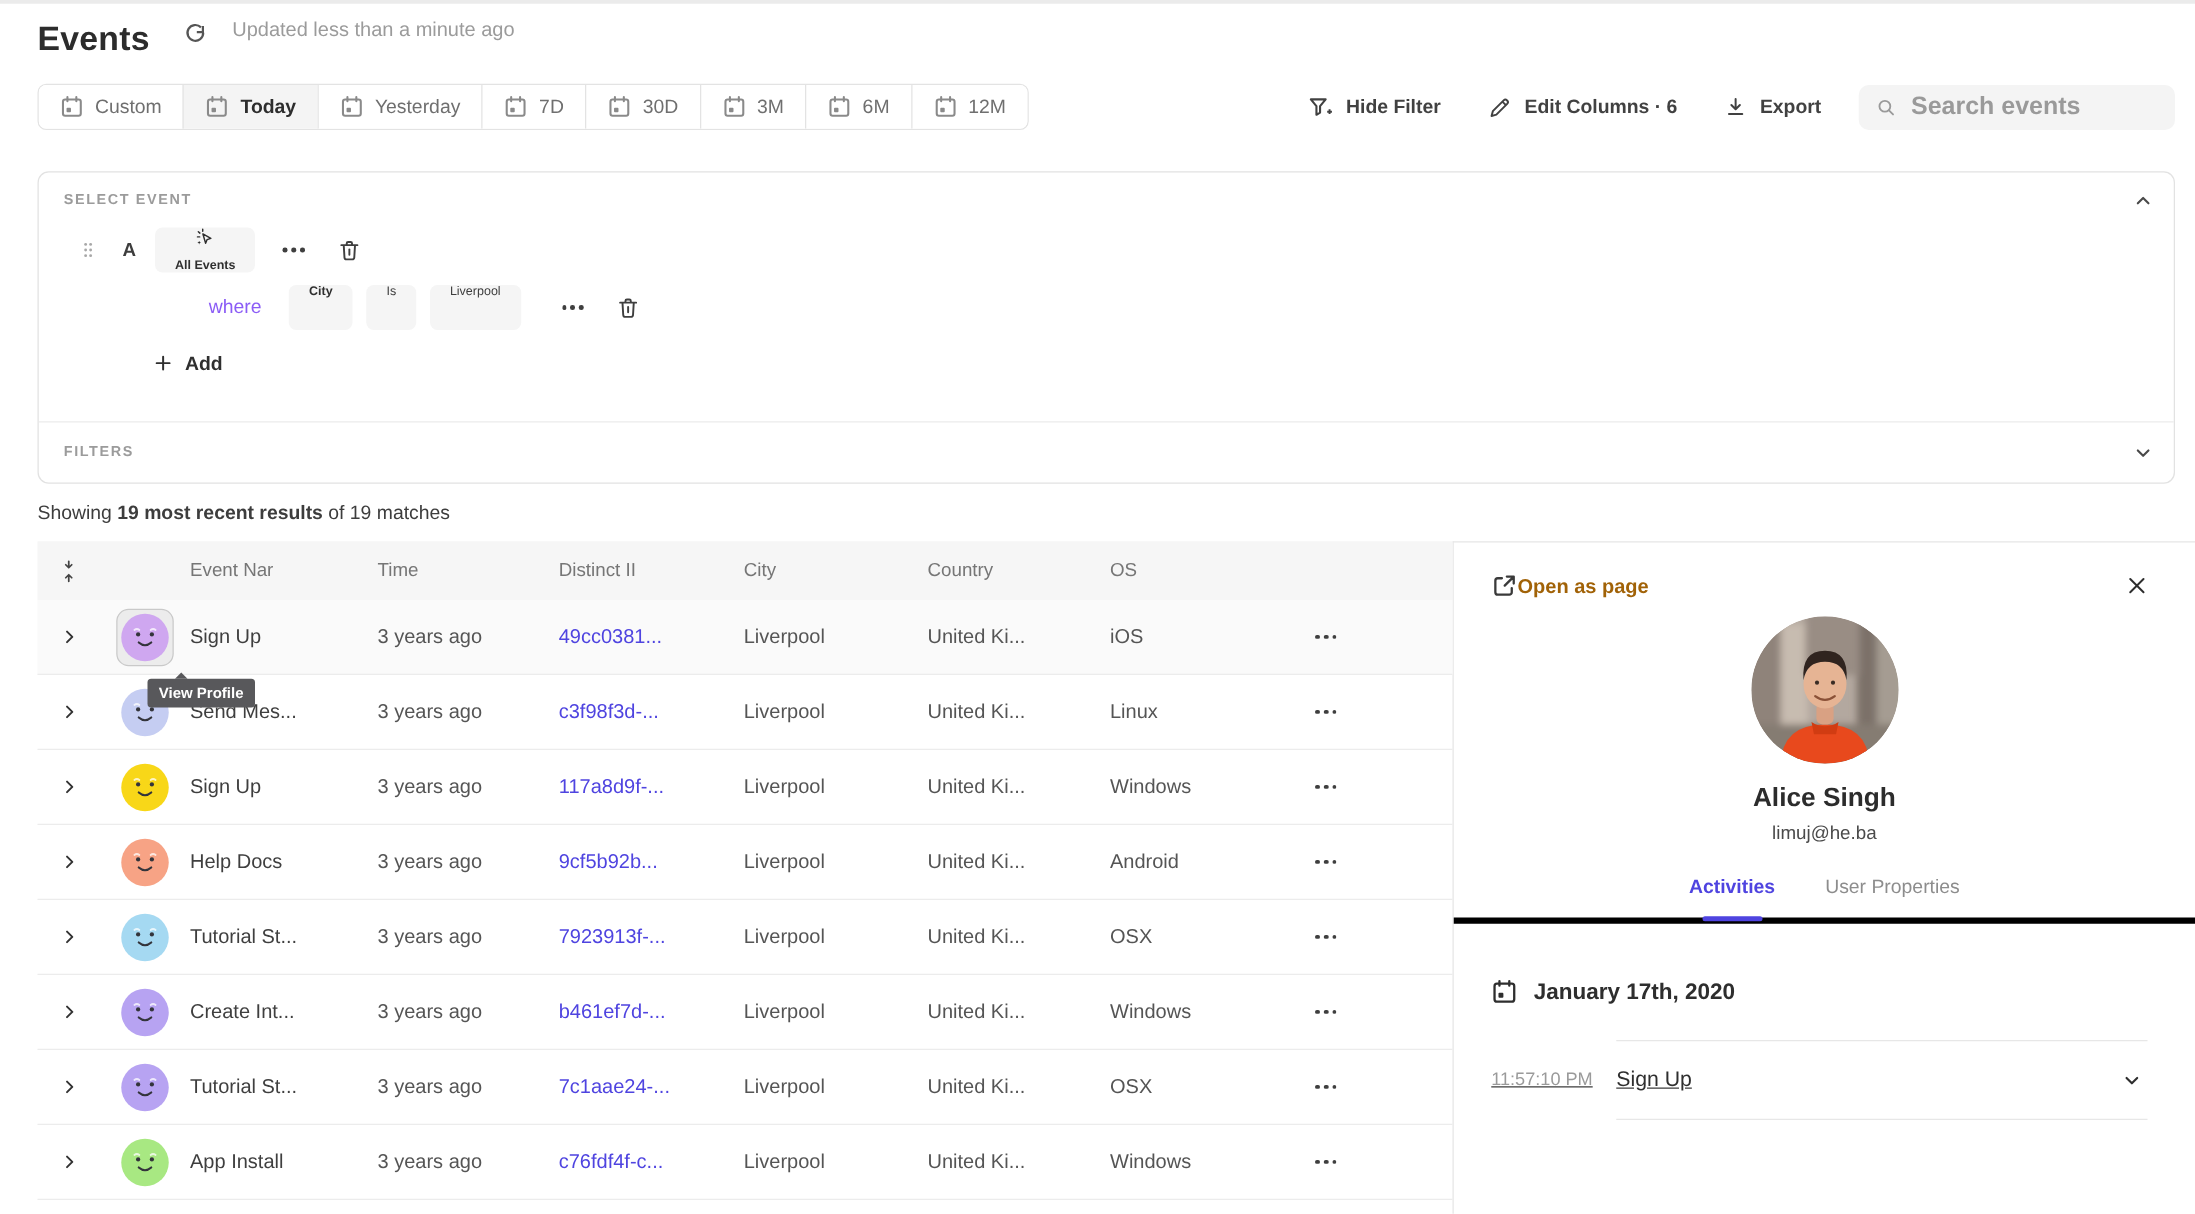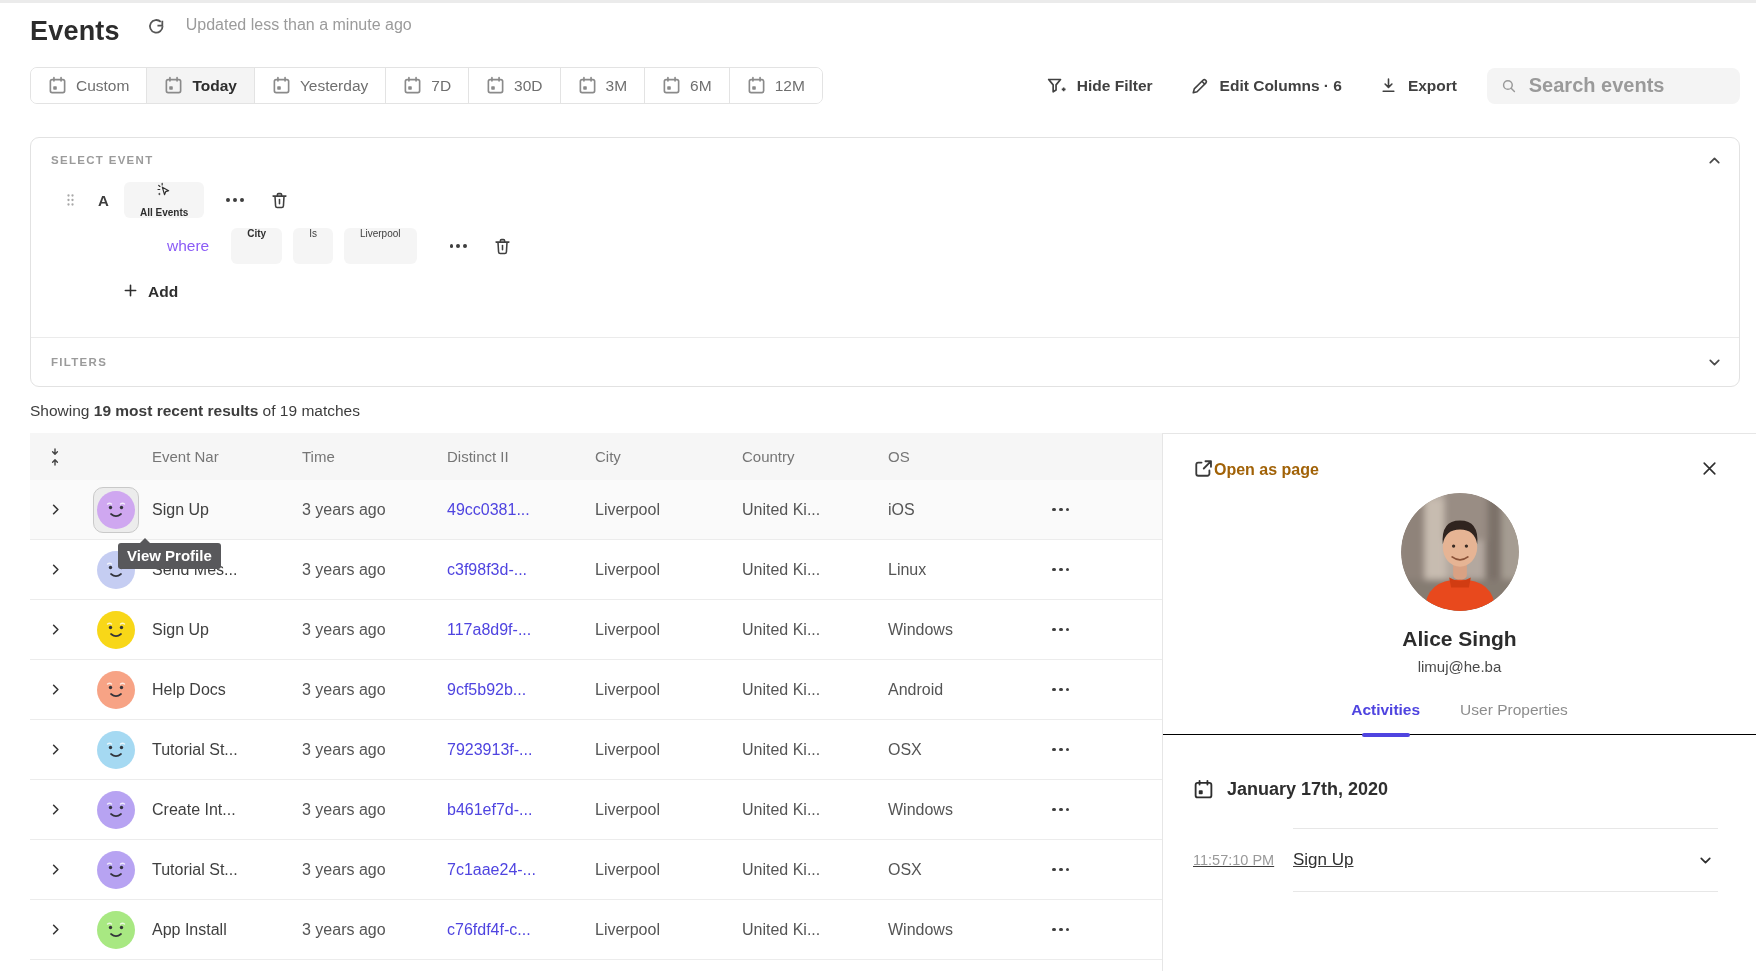--- a/index.html
+++ b/index.html
@@ -65,35 +65,35 @@
   .c-center { display:flex; justify-content:center; }
   .cell { overflow:hidden; white-space:nowrap; padding-right:10px; }
   .cell.ev { color:#3f3f3f; }
   .link { color:var(--accent,#4f44e0); cursor:pointer; }
   .avatar { width:38px; height:38px; border-radius:50%; display:flex; align-items:center; justify-content:center; }
   .av-wrap { display:flex; }
   .av-wrap.sel { border:1px solid #c9c9c9; background:#ececec; border-radius:10px; padding:3px; }
   .row-chev { background:none; border:none; cursor:pointer; display:flex; }
   .c-more { display:flex; padding-left:38px; }
   .c-more .dots-btn { margin-left:0; }
-  .tooltip { position:absolute; left:88px; top:110px; background:#58585b; color:#fff; font-size:15px; font-weight:700;
+  .tooltip { position:absolute; left:88px; top:110px; background:#58585b; color:#fff; font-size:12px; font-weight:700;
     padding:4px 9px 5px; border-radius:3px; white-space:nowrap; z-index:5; }
   .tooltip::before { content:""; position:absolute; top:-5px; left:22px; border:5px solid transparent; border-bottom-color:#58585b; border-top:none; }
 
   
   .profile-panel { flex:1; border-left:1px solid #e6e6e6; border-top:1px solid #e6e6e6; background:#fff; }
   .panel-head { display:flex; align-items:center; justify-content:space-between; padding:24px 38px 0 30px; }
   .open-page { display:flex; align-items:flex-end; gap:0; background:none; border:none; cursor:pointer;
     font-size:16px; font-weight:600; color:#a16207; font-family:inherit; }
   .close-btn { background:none; border:none; cursor:pointer; display:flex; }
   .photo-wrap { display:flex; justify-content:center; margin-top:14px; }
   .profile-photo { width:118px; height:118px; border-radius:50%; overflow:hidden; }
   .p-name { text-align:center; font-size:21px; font-weight:700; color:#2c2c2c; margin-top:16px; }
   .p-email { text-align:center; font-size:15px; color:#4a4a4a; margin-top:7px; }
-  .tabs { display:flex; justify-content:center; gap:36px; margin-top:26px; border-bottom:1px solid #000000; }
+  .tabs { display:flex; justify-content:center; gap:36px; margin-top:26px; border-bottom:5px solid #000000; }
   .tab { position:relative; background:none; border:none; cursor:pointer; font-size:15.5px; color:#8d8d8d;
     padding:0 2px 15px; font-family:inherit; }
   .tab.active { color:var(--accent,#4f44e0); font-weight:600; }
   .tab .bar { display:none; }
   .tab.active .bar { display:block; position:absolute; left:50%; transform:translateX(-50%); bottom:-3px;
     width:48px; height:4.5px; border-radius:3px; background:var(--accent,#4f44e0); }
   .date-row { display:flex; align-items:center; gap:13px; margin-top:44px; padding-left:30px;
     font-size:18px; font-weight:700; color:#2e2e2e; }
   .event-item { display:flex; align-items:center; margin-top:28px; padding-left:30px;text-decoration:underline; }
   .ei-time { width:100px; font-size:14.5px; color:#9a9a9a; flex:none; }

